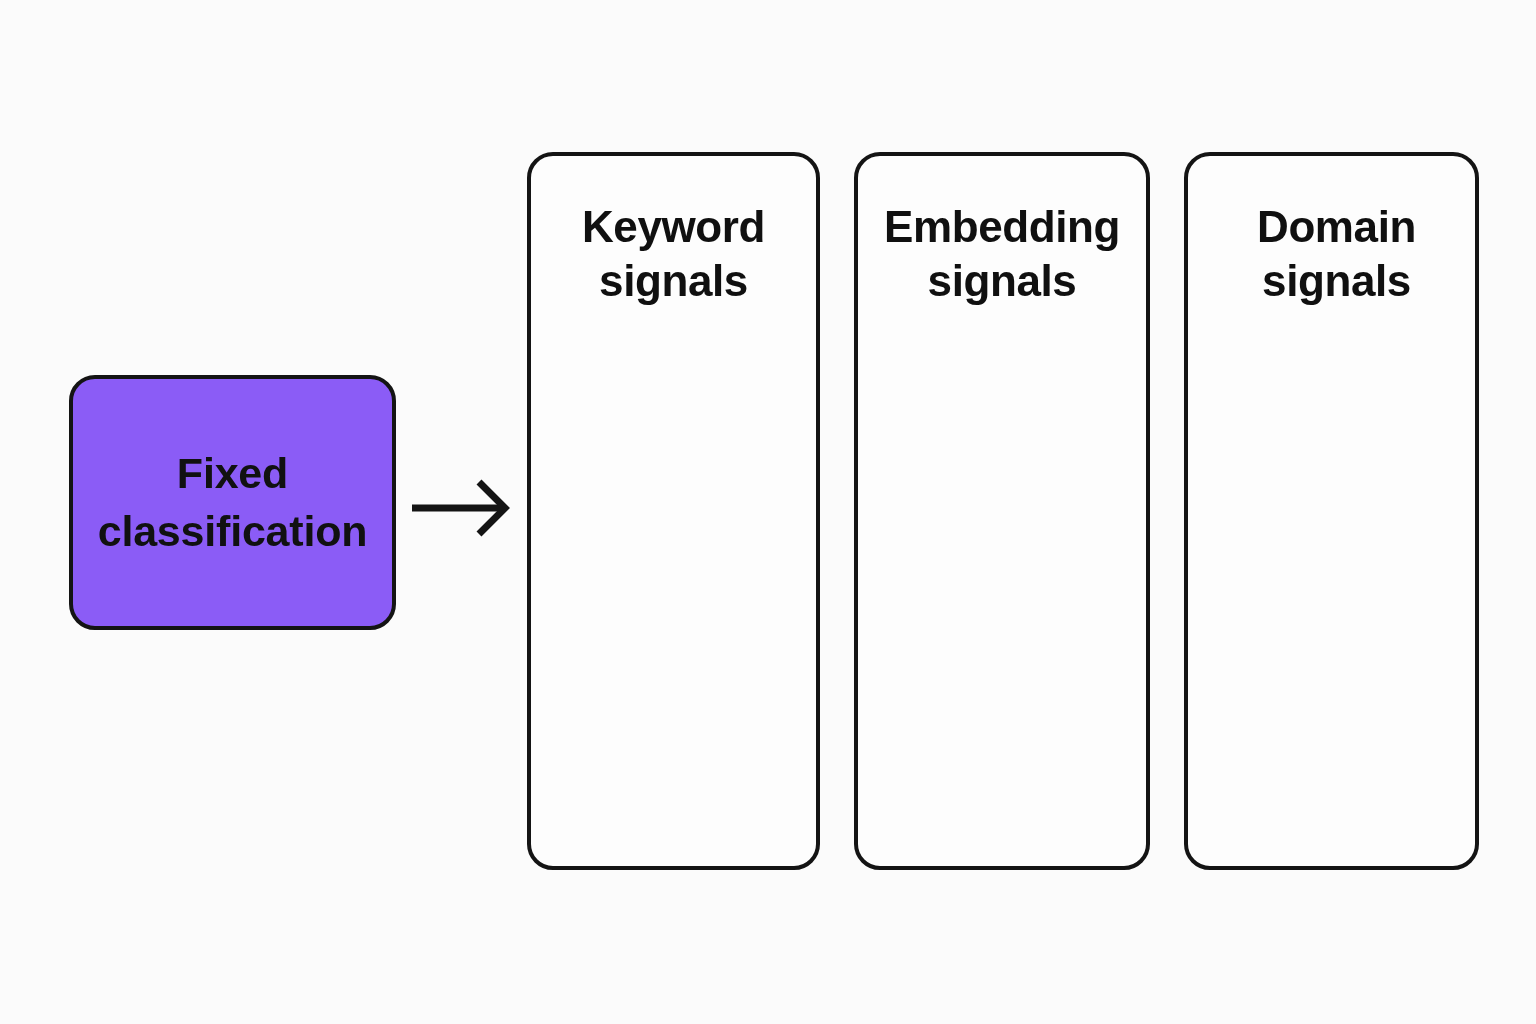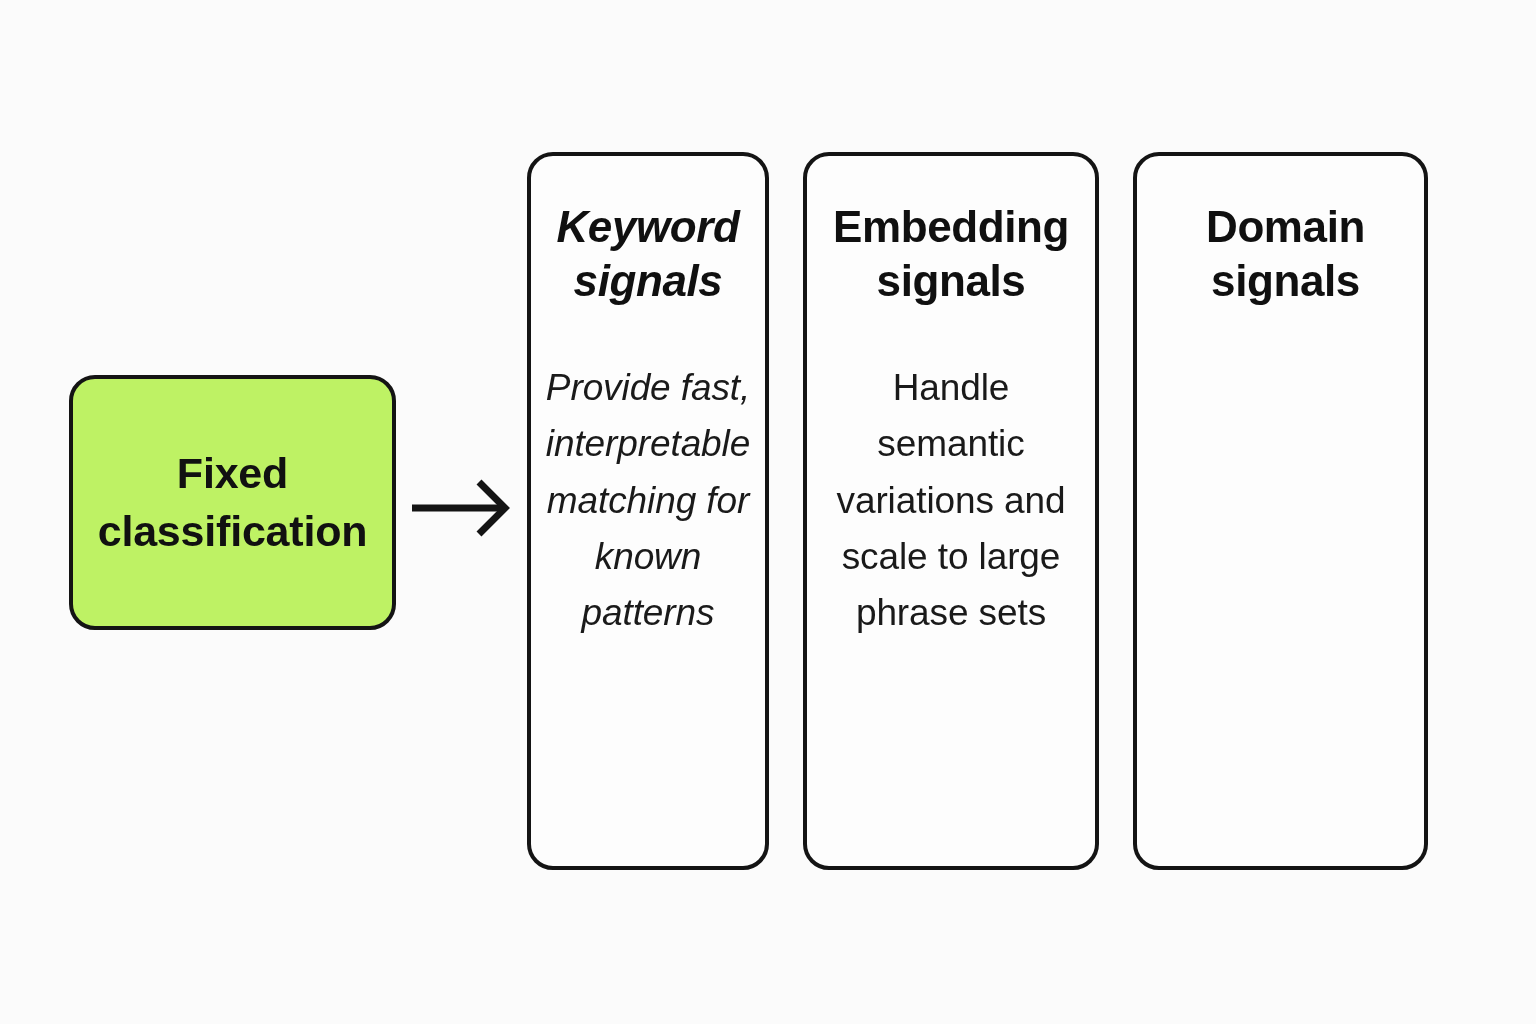--- a/index.html
+++ b/index.html
@@ -24,21 +24,21 @@
   
   .source-box {
     position: absolute;
     left: 69px;
     top: 375px;
     width: 327px;
     height: 255px;
     box-sizing: border-box;
     border: 4px solid #141414;
     border-radius: 26px;
-    background: #bef264;
+    background: #8b5cf6;
     display: flex;
     align-items: center;
     justify-content: center;
   }
   .source-label {
     font-size: 43px;
     font-weight: bold;
     line-height: 1.33;
     color: #111111;
     text-align: center;
@@ -69,21 +69,21 @@
   .signal-card {
     box-sizing: border-box;
     border: 4px solid #141414;
     border-radius: 26px;
     background: #fdfdfd;
     padding: 44px 18px 0 18px;
     display: flex;
     flex-direction: column;
     align-items: center;
   }
-  .card-1 { width: 242px; font-style: italic; }
+  .card-1 { width: 293px; }
   .card-2 { width: 296px; }
   .card-3 { width: 295px; padding-left: 28px; }
 
   .card-title {
     font-size: 44px;
     font-weight: bold;
     line-height: 1.23;
     color: #101010;
     text-align: center;
     letter-spacing: -0.4px;
@@ -115,27 +115,25 @@
       <line x1="4" y1="36" x2="94" y2="36" stroke="#141414" stroke-width="7" stroke-linecap="butt"></line>
       <polyline points="71,10 97,36 71,62" fill="none" stroke="#141414" stroke-width="7" stroke-linecap="butt" stroke-linejoin="miter"></polyline>
     </svg>
   </div>
 
   <div class="cards-row">
 
     <div class="signal-card card-1">
       <div class="card-title">Keyword
 signals</div>
-      <div class="card-body">Provide fast, interpretable matching for known patterns</div>
     </div>
 
     <div class="signal-card card-2">
       <div class="card-title">Embedding
 signals</div>
-      <div class="card-body">Handle semantic variations and scale to large phrase sets</div>
     </div>
 
     <div class="signal-card card-3">
       <div class="card-title">Domain
 signals</div>
     </div>
 
   </div>
 
 </div>

